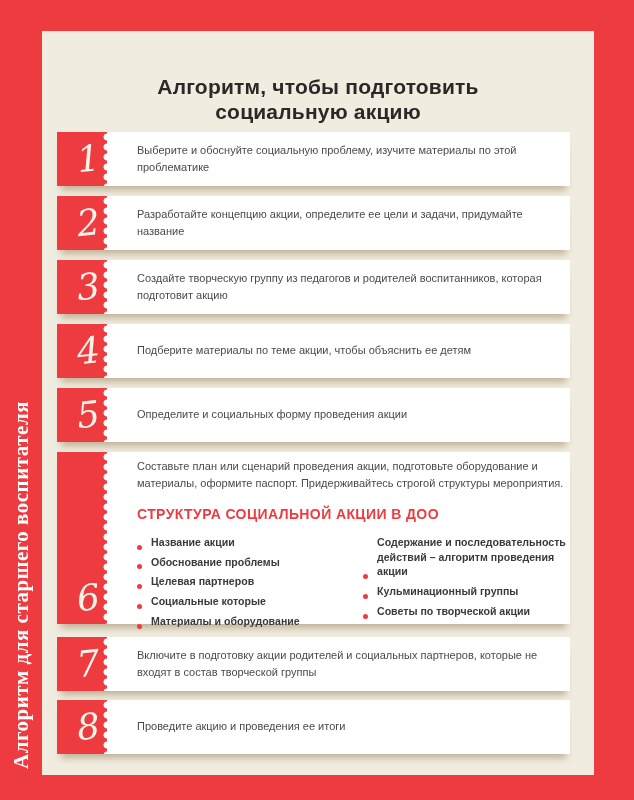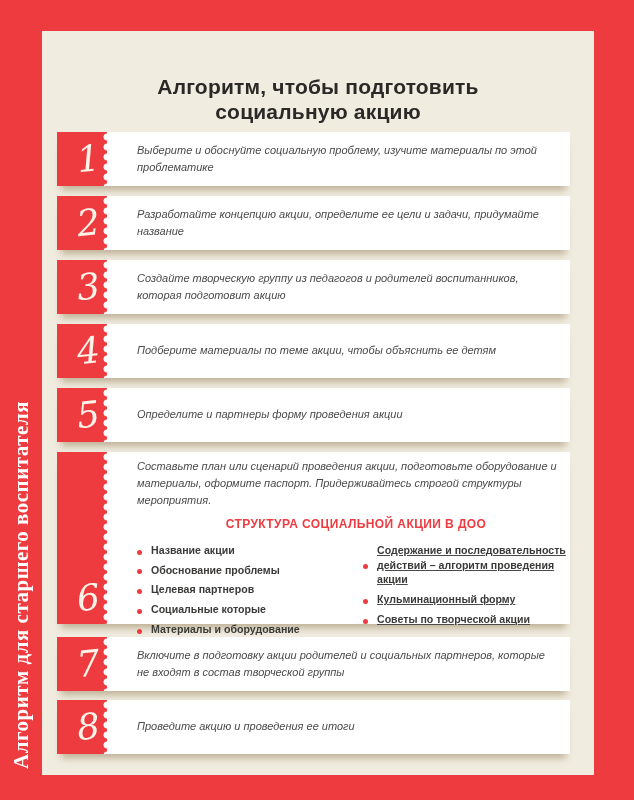--- a/index.html
+++ b/index.html
@@ -64,34 +64,33 @@
     line-height:1;
   }
   .row.tall .stamp { align-items:flex-end; }
   .row.tall .stamp .num { margin-bottom:8px; }
   .content {
     flex:1;
     display:flex; flex-direction:column; justify-content:center;
     padding:6px 20px 6px 30px;
     font-size:11px; line-height:1.55; color:#4a4a4a;
   }
-  .content .step-text { max-width:415px;font-style:italic; }
+  .content .step-text { max-width:415px; }
   .row.tall .content { justify-content:flex-start; }
   .row.tall .content .step-text { max-width:438px; }
   .sub-heading {
-    margin-top:6px;
-    font-size:12px; font-weight:700; letter-spacing:0.4px;
+    margin-top:12px;
+    font-size:14px; font-weight:700; letter-spacing:0.4px;
     color:#ee3b40;
-    text-align:center;
   }
   .sub-cols { display:flex; margin-top:9px; }
   .sub-col1 { width:226px; flex:none; }
-  .sub-col2 { width:212px; flex:none;text-decoration:underline; }
+  .sub-col2 { width:212px; flex:none; }
   .bullet-item {
-    display:flex; align-items:center;
+    display:flex; align-items:flex-end;
     margin-bottom:5px;
   }
   .bullet-dot {
     flex:none; width:5px; height:5px; border-radius:50%;
     background:#ee3b40; margin:4px 9px 0 0;
   }
   .bullet-label {
     font-size:10.6px; font-weight:700; line-height:1.4; color:#3b3a39;
   }
 </style>
@@ -142,21 +141,21 @@
       <div class="content">
         <div class="step-text">Подберите материалы по теме акции, чтобы объяснить ее детям</div>
       </div>
     </div>
 
     <div class="row">
       <div class="stamp">
         <span class="num">5</span>
       </div>
       <div class="content">
-        <div class="step-text">Определите и партнеры форму проведения акции</div>
+        <div class="step-text">Определите и социальных форму проведения акции</div>
       </div>
     </div>
 
     <div class="row tall">
       <div class="stamp">
         <span class="num">6</span>
       </div>
       <div class="content">
         <div class="step-text">Составьте план или сценарий проведения акции, подготовьте оборудование и материалы, оформите паспорт. Придерживайтесь строгой структуры мероприятия.</div>
         <div class="sub-heading">СТРУКТУРА СОЦИАЛЬНОЙ АКЦИИ В ДОО</div>
@@ -183,21 +182,21 @@
               <span class="bullet-label">Материалы и оборудование</span>
             </div>
           </div>
           <div class="sub-col2">
             <div class="bullet-item">
               <span class="bullet-dot"></span>
               <span class="bullet-label">Содержание и последовательность действий – алгоритм проведения акции</span>
             </div>
             <div class="bullet-item">
               <span class="bullet-dot"></span>
-              <span class="bullet-label">Кульминационный форму</span>
+              <span class="bullet-label">Кульминационный группы</span>
             </div>
             <div class="bullet-item">
               <span class="bullet-dot"></span>
               <span class="bullet-label">Советы по творческой акции</span>
             </div>
           </div>
         </div>
       </div>
     </div>
 

